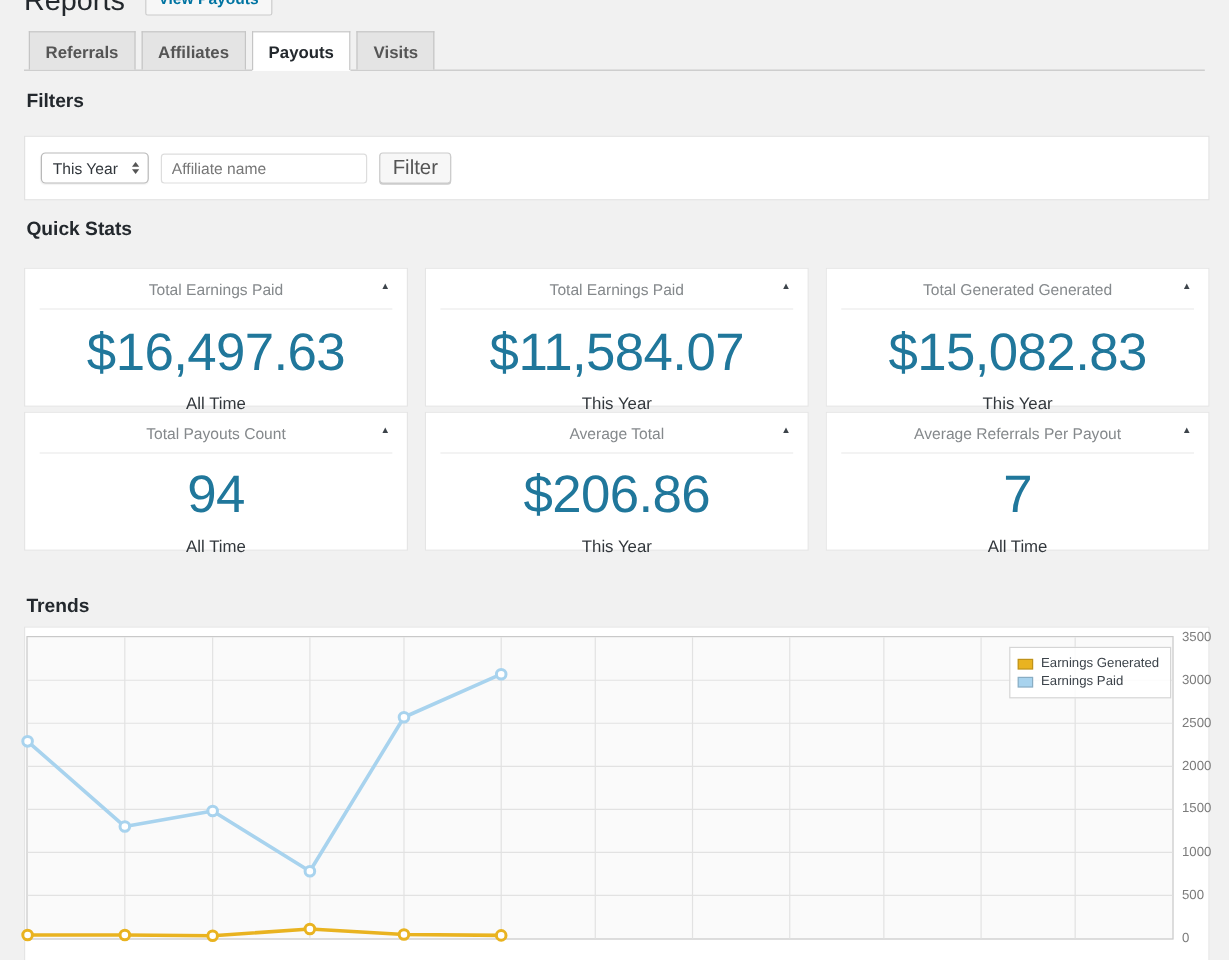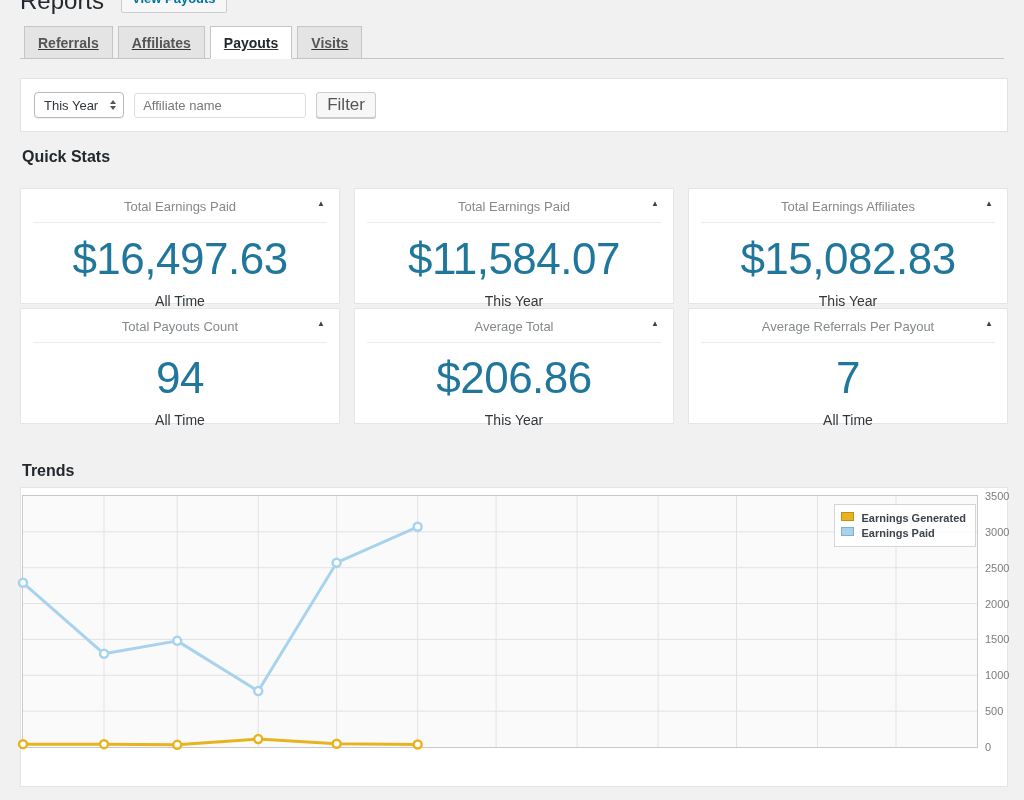--- a/index.html
+++ b/index.html
@@ -22,21 +22,20 @@
     background: #f7f7f7; border: 1px solid #ccc; border-radius: 2px;
     color: #0074a2; font-size: 13px; font-weight: 600;
     padding: 6px 10px; cursor: pointer; font-family: inherit;
   }
 
   
   .nav-tab-wrapper {
     display: flex; align-items: flex-end;
     margin: 12px 20px 0; padding-left: 4px;
     border-bottom: 1px solid #c5c5c5;
-    text-decoration: underline;
   }
   .nav-tab {
     display: inline-block; padding: 9px 13px 8px;
     background: #e4e4e4; border: 1px solid #c5c5c5; border-bottom: none;
     margin-right: 5px; font-size: 14px; font-weight: 600; line-height: 1;
     color: #555; text-decoration: none; cursor: pointer;
   }
   .nav-tab.active {
     background: #fff; color: #23282d;
     border-bottom: 1px solid #fff; margin-bottom: -1px; padding-bottom: 8px;
@@ -106,40 +105,41 @@
   .plot svg { overflow: visible; display: block; }
   .y-tick-label {
     position: absolute; left: 964px; width: 40px;
     font-size: 11px; color: #7c7c7c; text-align: left; line-height: 12px;
   }
   .chart-legend {
     position: absolute; top: 16px; right: 31px;
     background: rgba(255,255,255,.85); border: 1px solid #d5d5d5;
     padding: 4px 9px 4px 6px; font-size: 11px; color: #3c434a;
   }
-  .legend-row { display: flex; align-items: flex-start; gap: 7px; margin: 3px 0; font-weight: bold; }
+  .legend-row { display: flex; align-items: center; gap: 7px; margin: 3px 0; }
   .legend-swatch { width: 13px; height: 9px; border: 1px solid rgba(0,0,0,0.18); }
 </style>
 </head>
 <body>
 
 <div>
 
   <div class="top-header">
     <h1 class="page-title">Reports</h1>
     <button class="view-payouts-btn">View Payouts</button>
   </div>
 
   <div class="nav-tab-wrapper">
     <a class="nav-tab">Referrals</a>
     <a class="nav-tab">Affiliates</a>
     <a class="nav-tab active">Payouts</a>
     <a class="nav-tab">Visits</a>
   </div>
 
+  <h3 class="section-heading">Filters</h3>
   <div class="filter-panel">
     <div class="select-box">
       <span class="select-label">This Year</span>
       <span class="stepper">
           <i class="up"></i>
           <i class="down"></i>
         </span>
     </div>
     <input class="affiliate-input" placeholder="Affiliate name" style="">
     <button class="filter-btn">Filter</button>
@@ -161,21 +161,21 @@
       <div class="card-head">
         <span class="card-title">Total Earnings Paid</span>
         <span class="card-toggle">▲</span>
       </div>
       <div class="card-value">$11,584.07</div>
       <div class="card-period">This Year</div>
     </div>
 
     <div class="stat-card">
       <div class="card-head">
-        <span class="card-title">Total Earnings Affiliates</span>
+        <span class="card-title">Total Generated Generated</span>
         <span class="card-toggle">▲</span>
       </div>
       <div class="card-value">$15,082.83</div>
       <div class="card-period">This Year</div>
     </div>
 
     <div class="stat-card">
       <div class="card-head">
         <span class="card-title">Total Payouts Count</span>
         <span class="card-toggle">▲</span>

